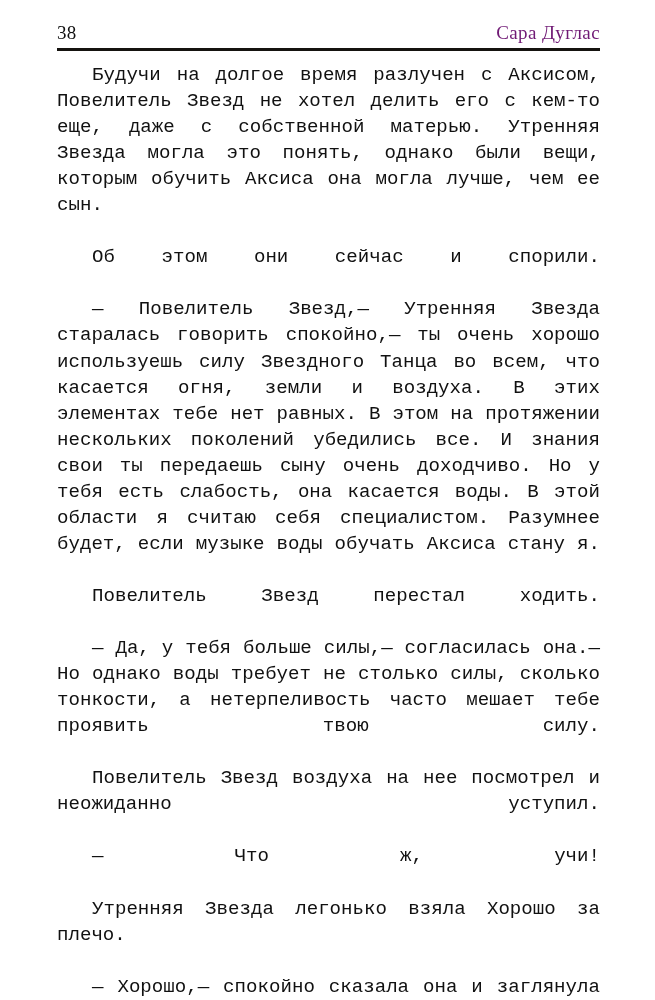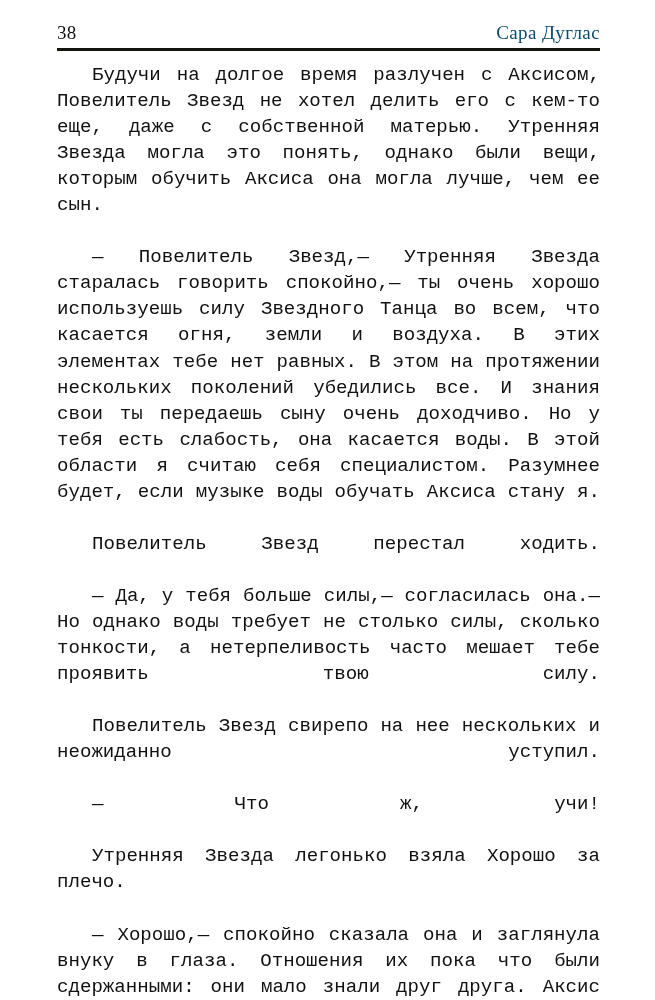--- a/index.html
+++ b/index.html
@@ -40,21 +40,21 @@
     line-height: 22px;
     letter-spacing: 0.2px;
     color: #111111;
     white-space: nowrap;
   }
 
   .author-name {
     font-size: 19px;
     line-height: 22px;
     letter-spacing: 0.4px;
-    color: #0c4a6e;
+    color: #701a75;
     white-space: nowrap;
   }
 
   .head-rule {
     position: absolute;
     top: 48px;
     left: 57px;
     width: 543px;
     height: 3px;
     background: #15130f;
@@ -96,22 +96,23 @@
 
   <div class="running-head">
     <span class="folio">38</span>
     <span class="author-name">Сара Дуглас</span>
   </div>
 
   <div class="head-rule"></div>
 
   <div class="text-block">
       <p class="para">Будучи на долгое время разлучен с Аксисом, Повелитель Звезд не хотел делить его с кем-то еще, даже с собственной матерью. Утренняя Звезда могла это понять, однако были вещи, которым обучить Аксиса она могла лучше, чем ее сын.</p>
+      <p class="para">Об этом они сейчас и спорили.</p>
       <p class="para">— Повелитель Звезд,— Утренняя Звезда старалась говорить спокойно,— ты очень хорошо используешь силу Звездного Танца во всем, что касается огня, земли и воздуха. В этих элементах тебе нет равных. В этом на протяжении нескольких поколений убедились все. И знания свои ты передаешь сыну очень доходчиво. Но у тебя есть слабость, она касается воды. В этой области я считаю себя специалистом. Разумнее будет, если музыке воды обучать Аксиса стану я.</p>
       <p class="para">Повелитель Звезд перестал ходить.</p>
       <p class="para">— Да, у тебя больше силы,— согласилась она.— Но однако воды требует не столько силы, сколько тонкости, а нетерпеливость часто мешает тебе проявить твою силу.</p>
-      <p class="para">Повелитель Звезд свирепо на нее нескольких и неожиданно уступил.</p>
+      <p class="para">Повелитель Звезд воздуха на нее посмотрел и неожиданно уступил.</p>
       <p class="para">— Что ж, учи!</p>
       <p class="para">Утренняя Звезда легонько взяла Хорошо за плечо.</p>
       <p class="para">— Хорошо,— спокойно сказала она и заглянула внуку в глаза. Отношения их пока что были сдержанными: они мало знали друг друга. Аксис чувствовал, что бабушка не совсем им довольна. Ей хотелось, чтобы в жилах Звездного Человека текла исключительно икарийская кровь. Аксис подозревал, что изначальная ограниченность его сил огорчает и бабушку, и отца.</p>
     </div>
 
 </div>
 
 </body></html>

